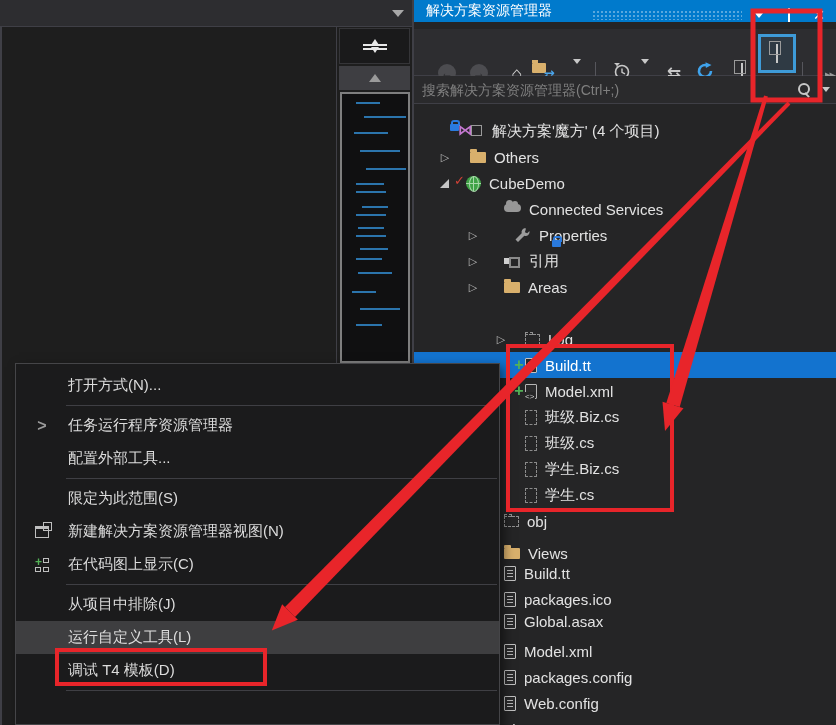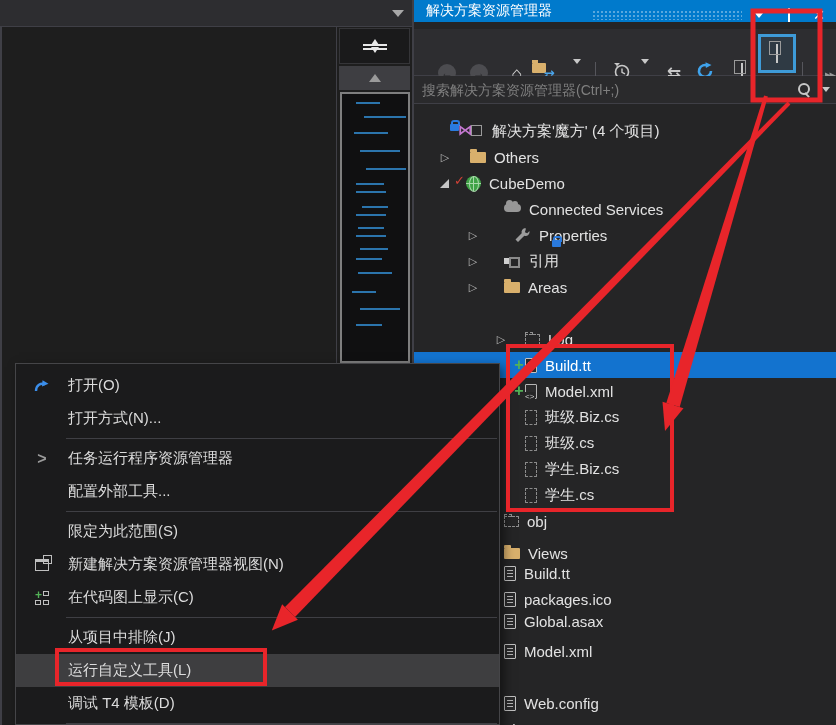--- a/index.html
+++ b/index.html
@@ -342,43 +342,39 @@
       <div class="row lvl2" style="top:504px">
         <span class="exp"></span>
         <span class="ic ic-doc"></span>
         <span class="lbl">Global.asax</span>
       </div>
       <div class="row lvl2" style="top:534px">
         <span class="exp"></span>
         <span class="ic ic-doc"></span>
         <span class="lbl">Model.xml</span>
       </div>
+      <div class="row lvl2" style="top:560px">
+        <span class="exp"></span>
+        <span class="ic ic-doc"></span>
+        <span class="lbl">packages.config</span>
+      </div>
       <div class="row lvl2" style="top:586px">
         <span class="exp"></span>
         <span class="ic ic-doc"></span>
         <span class="lbl">Web.config</span>
       </div>
       <div class="row lvl1" style="top:612px">
         <span class="exp">▷</span>
         <span class="ic ic-globe"></span>
         <span class="lbl">CubeDemo.NG</span>
       </div>
     </div>
   </div>
 
   <div class="ctx-menu">
-    <div class="mi">
-      <span class="mic mi-open">
-        <svg width="18" height="16" viewBox="0 0 18 16">
-          <path d="M3 13 C3 7, 8 4.5, 12 6.5" fill="none" stroke="#3b8eea" stroke-width="2.4"></path>
-          <path d="M9.5 2.2 15.5 5.8 9 8.4z" fill="#3b8eea"></path>
-        </svg>
-      </span>
-      <span>打开(O)</span>
-    </div>
     <div class="mi">
       <span class="mic"></span>
       <span>打开方式(N)...</span>
     </div>
     <div class="msep"></div>
     <div class="mi">
       <span class="mic mi-chevron">&gt;</span>
       <span>任务运行程序资源管理器</span>
     </div>
     <div class="mi">

